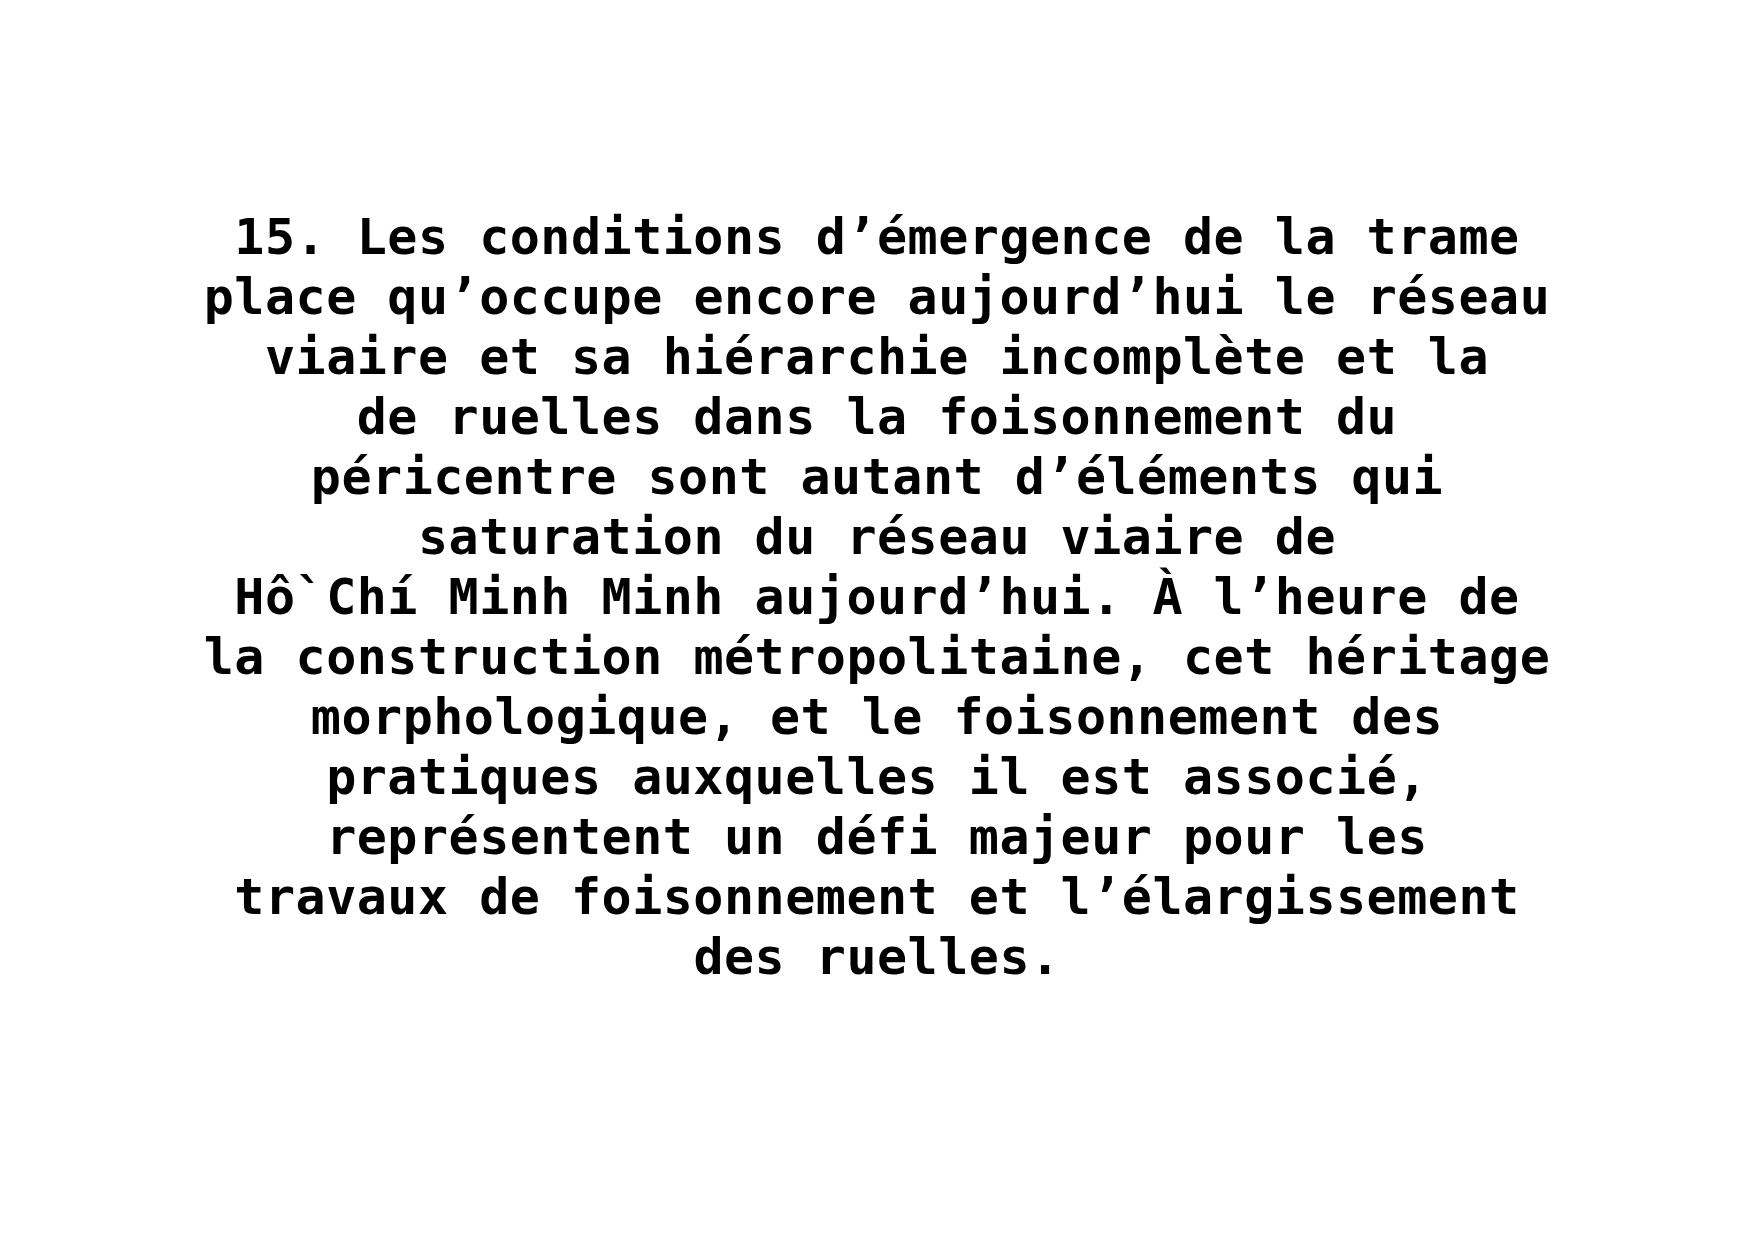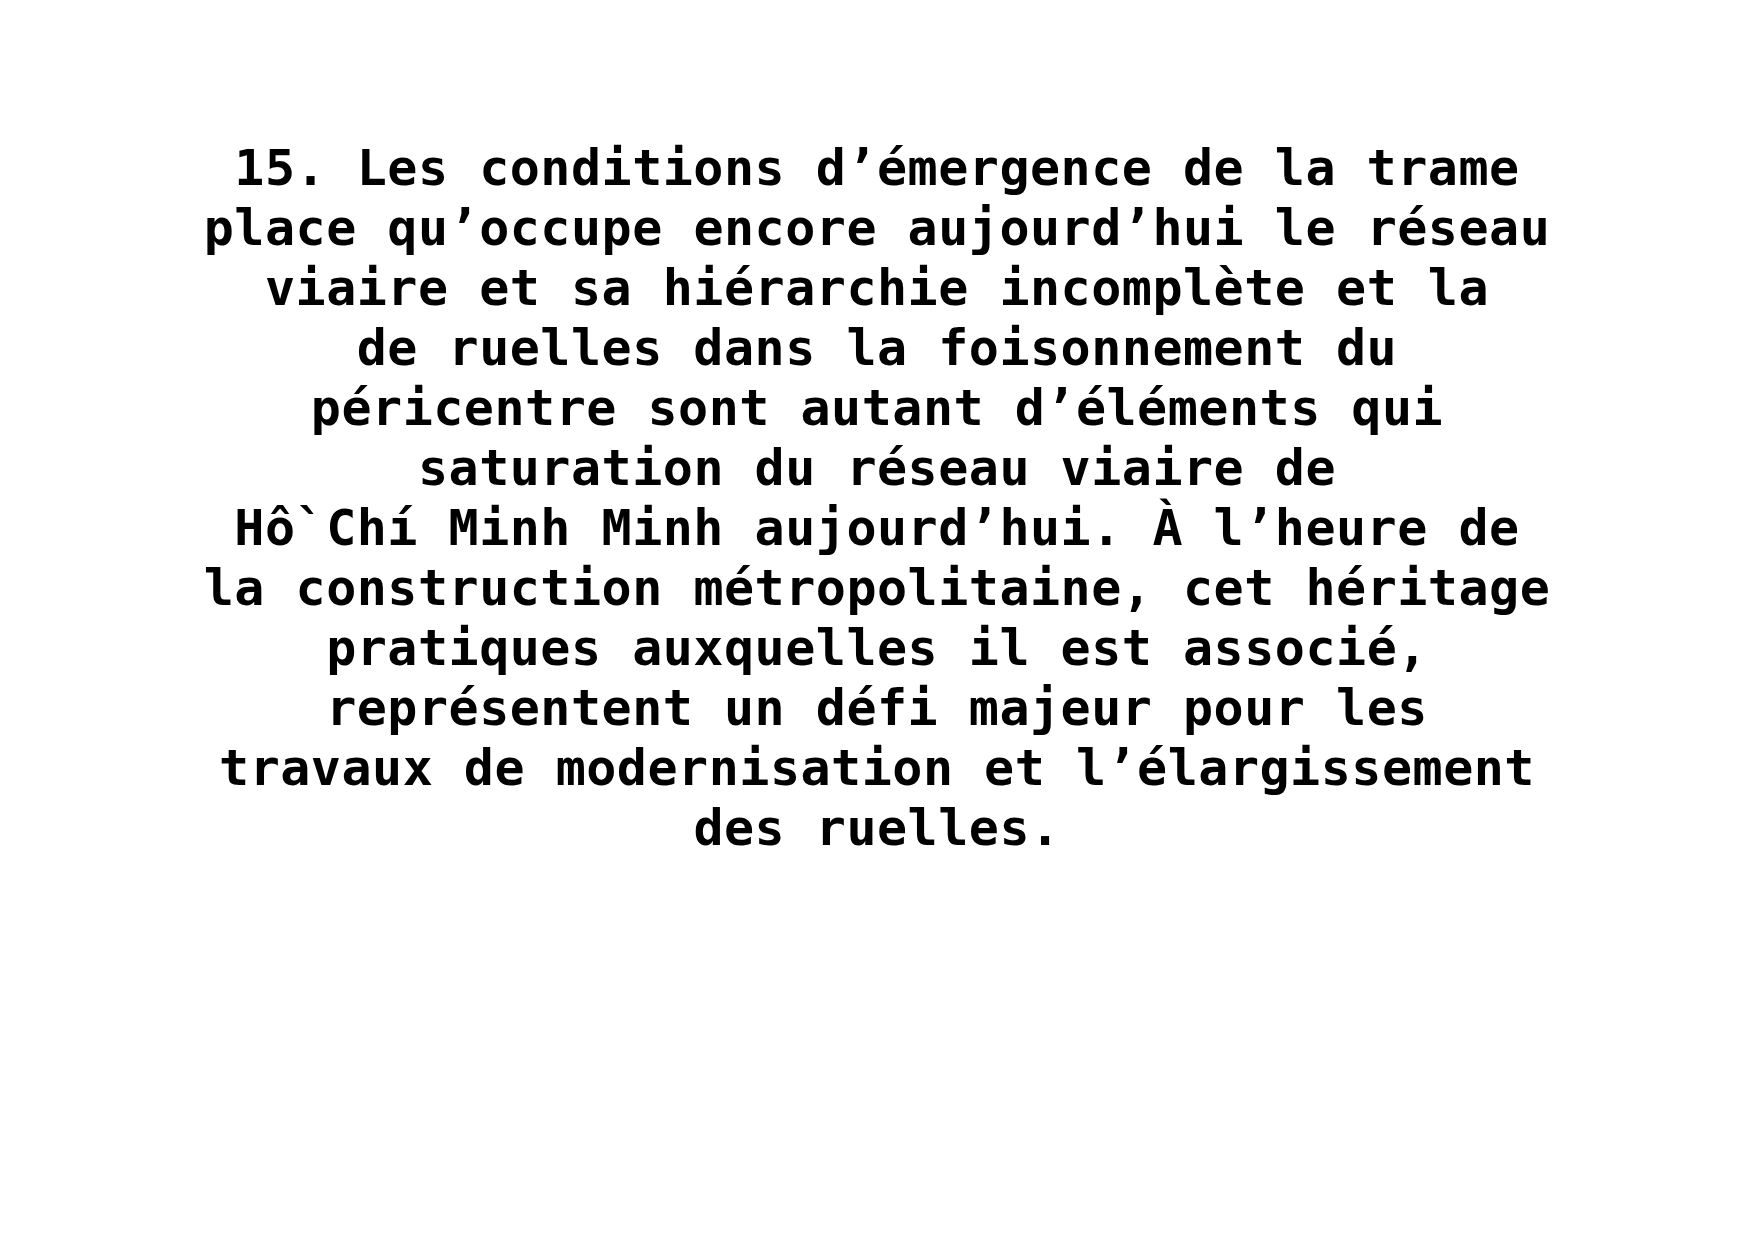--- a/index.html
+++ b/index.html
@@ -13,20 +13,21 @@
     overflow: hidden;
   }
   .page {
     width: 1754px;
     height: 1056px;
     display: flex;
     flex-direction: column;
     align-items: center;
     box-sizing: border-box;
     padding-top: 138px;
+    justify-content: center;
   }
   .paragraph {
     font-family: "DejaVu Sans Mono", "Liberation Mono", monospace;
     font-weight: bold;
     font-size: 50px;
     line-height: 60px;
     color: #000000;
     text-align: center;
   }
   .text-line {
@@ -40,18 +41,19 @@
 <div class="page">
   <div class="paragraph">
     <div class="text-line">15. Les conditions d’émergence de la trame</div>
     <div class="text-line">place qu’occupe encore aujourd’hui le réseau</div>
     <div class="text-line">viaire et sa hiérarchie incomplète et la</div>
     <div class="text-line">de ruelles dans la foisonnement du</div>
     <div class="text-line">péricentre sont autant d’éléments qui</div>
     <div class="text-line">saturation du réseau viaire de</div>
     <div class="text-line">Hồ Chí Minh Minh aujourd’hui. À l’heure de</div>
     <div class="text-line">la construction métropolitaine, cet héritage</div>
+    <div class="text-line">morphologique, et le foisonnement des</div>
     <div class="text-line">pratiques auxquelles il est associé,</div>
     <div class="text-line">représentent un défi majeur pour les</div>
-    <div class="text-line">travaux de modernisation et l’élargissement</div>
+    <div class="text-line">travaux de foisonnement et l’élargissement</div>
     <div class="text-line">des ruelles.</div>
   </div>
 </div>
 
 </body></html>

